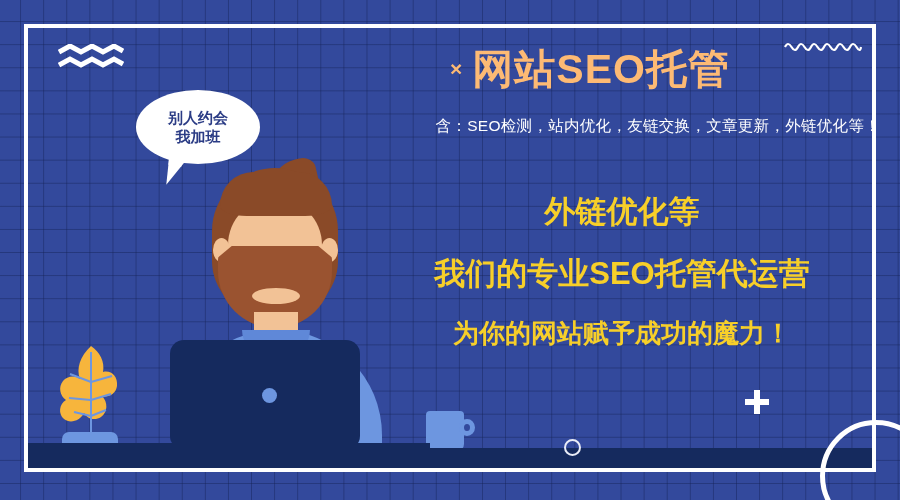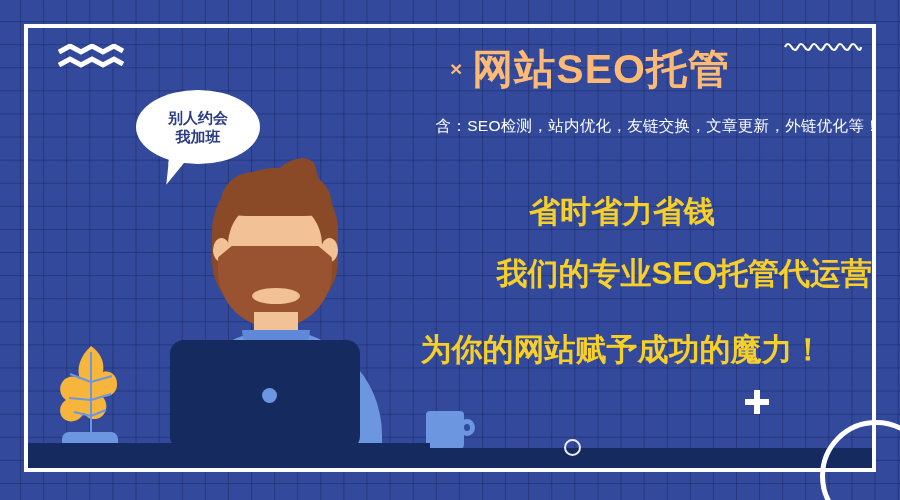--- a/index.html
+++ b/index.html
@@ -125,22 +125,22 @@
   .slogans {
     position: absolute;
     left: 372px;
     top: 196px;
     width: 500px;
     color: #f7cf29;
     font-weight: bold;
     text-align: center;
   }
   .slogan-1 { font-size: 31px; line-height: 1; margin-bottom: 31px; }
-  .slogan-2 { font-size: 31px; line-height: 1; margin-bottom: 45px; white-space: nowrap; text-align: right;}
-  .slogan-3 { font-size: 31px; line-height: 1; white-space: nowrap;}
+  .slogan-2 { font-size: 31px; line-height: 1; margin-bottom: 31px; white-space: nowrap;}
+  .slogan-3 { font-size: 26px; line-height: 1; white-space: nowrap;}
 
   
   .bubble {
     position: absolute;
     left: 136px;
     top: 90px;
     width: 124px;
     height: 74px;
     background: #ffffff;
     border-radius: 50%;
@@ -356,21 +356,21 @@
   <div class="circle-small"></div>
   <div class="plus-mark"></div>
 
   <div class="headline">
     <span class="x-mark">×</span><span>网站SEO托管</span>
   </div>
 
   <div class="subhead">含：SEO检测，站内优化，友链交换，文章更新，外链优化等！</div>
 
   <div class="slogans">
-    <div class="slogan-1">省时省力省钱</div>
+    <div class="slogan-1">外链优化等</div>
     <div class="slogan-2">我们的专业SEO托管代运营</div>
     <div class="slogan-3">为你的网站赋予成功的魔力！</div>
   </div>
 
   <div class="bubble-tail"></div>
   <div class="bubble">
     <span>别人约会</span>
     <span>我加班</span>
   </div>
 

